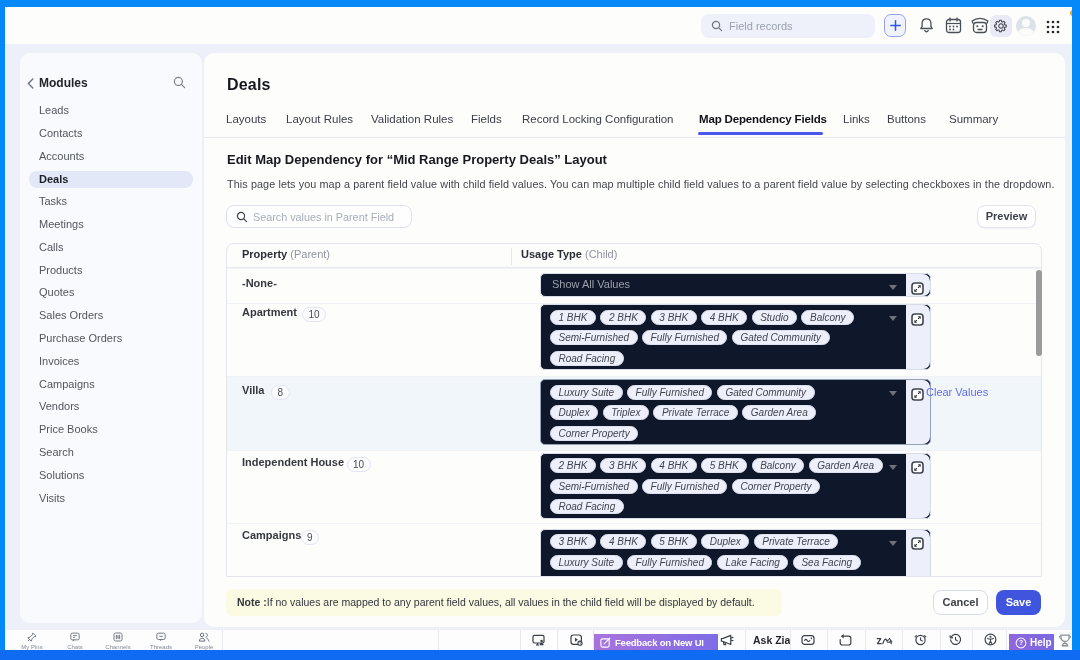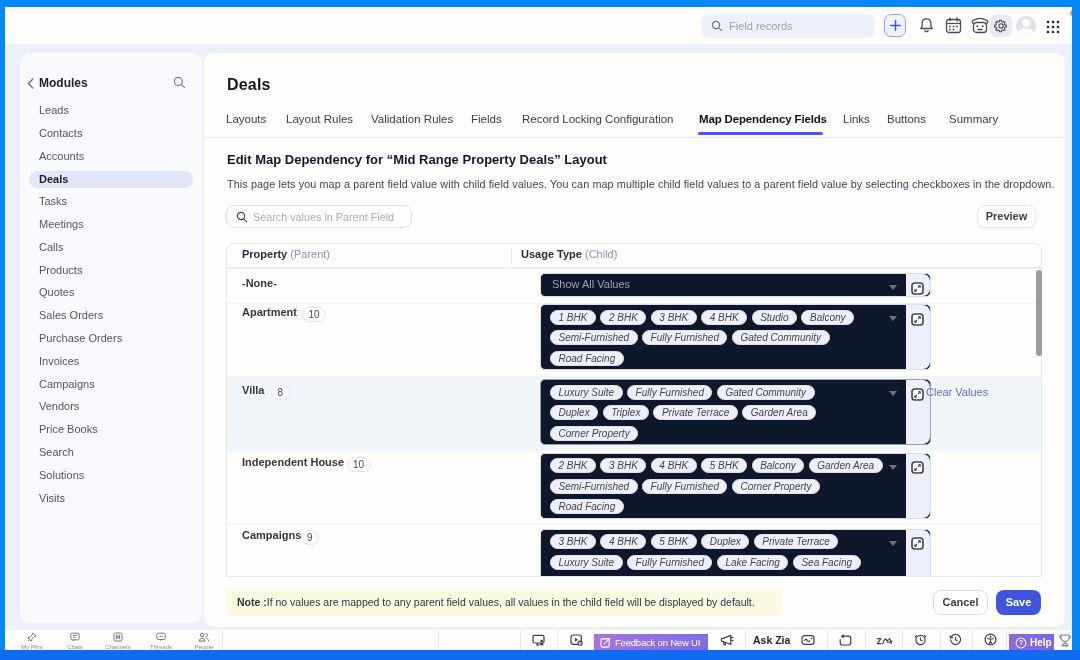--- a/index.html
+++ b/index.html
@@ -70,21 +70,21 @@
 .clearv{position:absolute;left:699px;top:9px;font-size:11px;color:#5f6ceb;}
 .scrollthumb{left:1036px;top:270px;width:6px;height:86px;background:#9b9b9d;border-radius:3px;}
 
 .notebar{left:226px;top:589px;width:556px;height:27px;background:#fbfae3;border-radius:6px;font-size:10.5px;color:#33363d;line-height:27px;}
 .notebar b{margin-left:11px;}
 .cancelbtn{left:933px;top:590px;width:55px;height:25px;background:#fff;border:1px solid #d8dce6;border-radius:8px;font-size:11px;font-weight:bold;color:#3c3f47;text-align:center;line-height:23px;}
 .savebtn{left:996px;top:590px;width:45px;height:25px;background:#4055dd;border-radius:8px;font-size:11px;font-weight:bold;color:#fff;text-align:center;line-height:25px;}
 .fsep{position:absolute;top:0;width:1px;height:20px;background:#e6e8ec;}
 .flabel{position:absolute;width:60px;text-align:center;font-size:6px;color:#858b95;top:13.5px;}
 .ficon{position:absolute;top:2px;line-height:0;}
-.feedbackbtn{position:absolute;left:589px;top:4px;width:114px;height:17px;background:linear-gradient(90deg,#a873dd,#7e6ce6);color:#fff;font-size:9.5px;font-weight:normal;line-height:17px;letter-spacing:-.2px;white-space:nowrap;}
+.feedbackbtn{position:absolute;left:589px;top:4px;width:124px;height:17px;background:linear-gradient(90deg,#a873dd,#7e6ce6);color:#fff;font-size:9.5px;font-weight:bold;line-height:17px;letter-spacing:-.2px;white-space:nowrap;}
 .feedbackbtn svg{vertical-align:-2px;margin:0 4px 0 6px;}
 .askzia{position:absolute;left:748px;top:4px;font-size:10.5px;font-weight:bold;color:#23252b;}
 .helpbtn{position:absolute;left:1004px;top:4px;width:45px;height:17px;background:linear-gradient(90deg,#9066dd,#7a68e2);color:#fff;font-size:10px;font-weight:bold;line-height:17px;}
 .helpbtn svg{vertical-align:-3px;margin:0 3px 0 6px;}
 </style>
 </head>
 <body>
 <div class="abs pagebg"></div>
 <div class="abs topbar"></div>
 <div class="abs footer"></div>

